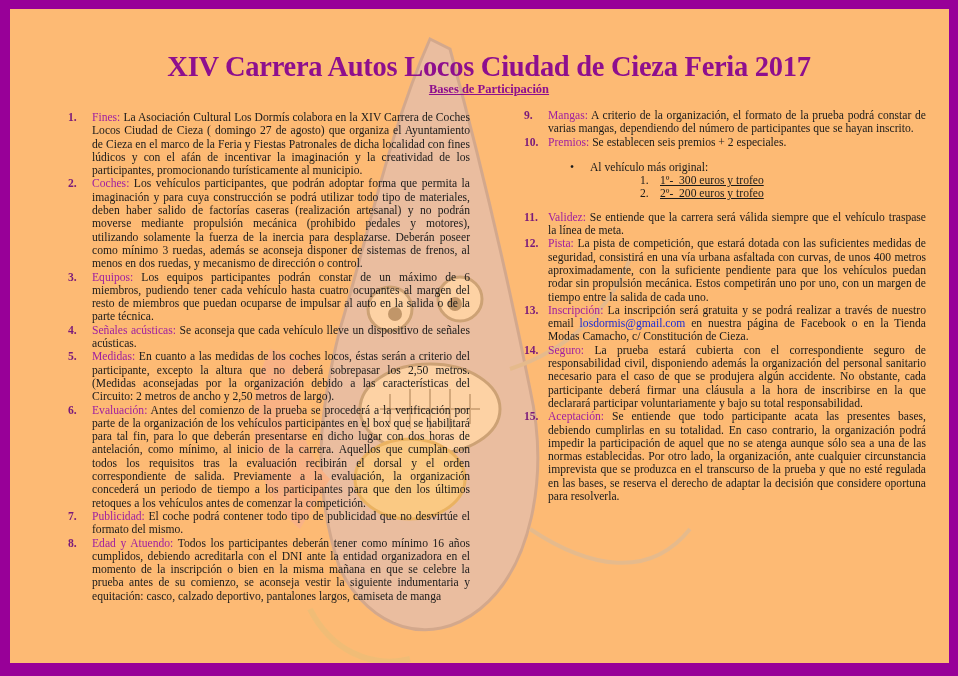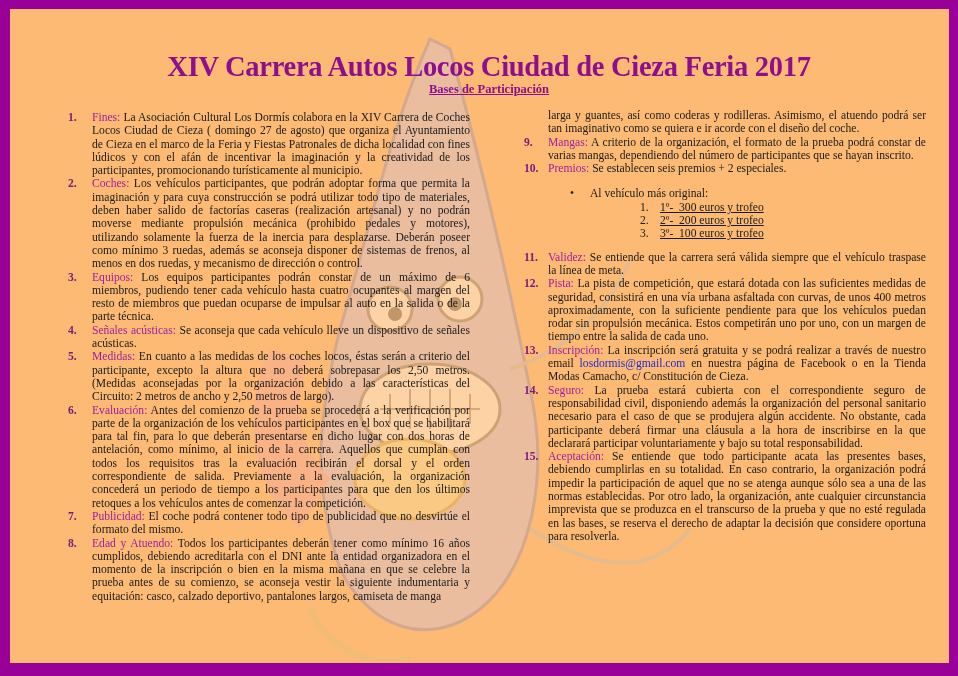--- a/index.html
+++ b/index.html
@@ -84,34 +84,32 @@
     </div>
     <div class="item">
       <span class="num">7.</span><span class="label">Publicidad:</span><span> El coche podrá contener todo tipo de publicidad que no desvirtúe el formato del mismo.</span>
     </div>
     <div class="item">
       <span class="num">8.</span><span class="label">Edad y Atuendo:</span><span> Todos los participantes deberán tener como mínimo 16 años cumplidos, debiendo acreditarla con el DNI ante la entidad organizadora en el momento de la inscripción o bien en la misma mañana en que se celebre la prueba antes de su comienzo, se aconseja vestir la siguiente indumentaria y equitación: casco, calzado deportivo, pantalones largos, camiseta de manga</span>
     </div>
   </div>
 
   <div class="col col-right">
-    <div class="cont">larga y guantes, así como coderas y rodilleras. Asimismo, el atuendo podrá ser tan imaginativo como se quiera e ir acorde con el diseño del coche.</div>
     <div class="item">
       <span class="num">9.</span><span class="label">Mangas:</span><span> A criterio de la organización, el formato de la prueba podrá constar de varias mangas, dependiendo del número de participantes que se hayan inscrito.</span>
     </div>
     <div class="item">
       <span class="num">10.</span><span class="label">Premios:</span><span> Se establecen seis premios + 2 especiales.</span>
     </div>
 
     <div class="gap"></div>
     <div class="sub">
       <div class="bullet">Al vehículo más original:</div>
       <div class="prize"><span class="pn">1.</span><span class="u">1º-  300 euros y trofeo</span></div>
       <div class="prize"><span class="pn">2.</span><span class="u">2º-  200 euros y trofeo</span></div>
-      <div class="prize"><span class="pn">3.</span><span class="u">3º-  100 euros y trofeo</span></div>
     </div>
     <div class="gap2"></div>
 
     <div class="item">
       <span class="num">11.</span><span class="label">Validez:</span><span> Se entiende que la carrera será válida siempre que el vehículo traspase la línea de meta.</span>
     </div>
     <div class="item">
       <span class="num">12.</span><span class="label">Pista:</span><span> La pista de competición, que estará dotada con las suficientes medidas de seguridad, consistirá en una vía urbana asfaltada con curvas, de unos 400 metros aproximadamente, con la suficiente pendiente para que los vehículos puedan rodar sin propulsión mecánica. Estos competirán uno por uno, con un margen de tiempo entre la salida de cada uno.</span>
     </div>
     <div class="item">

